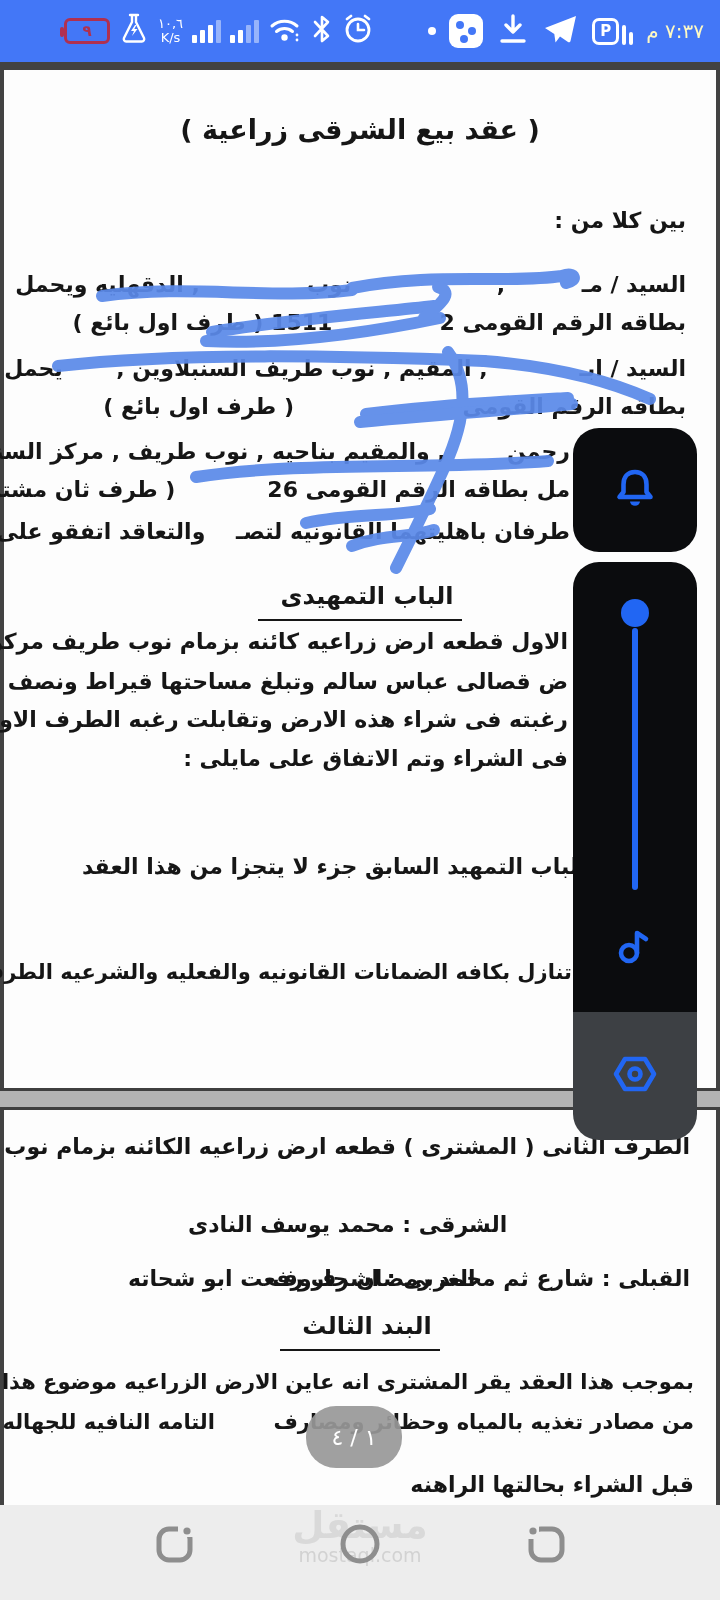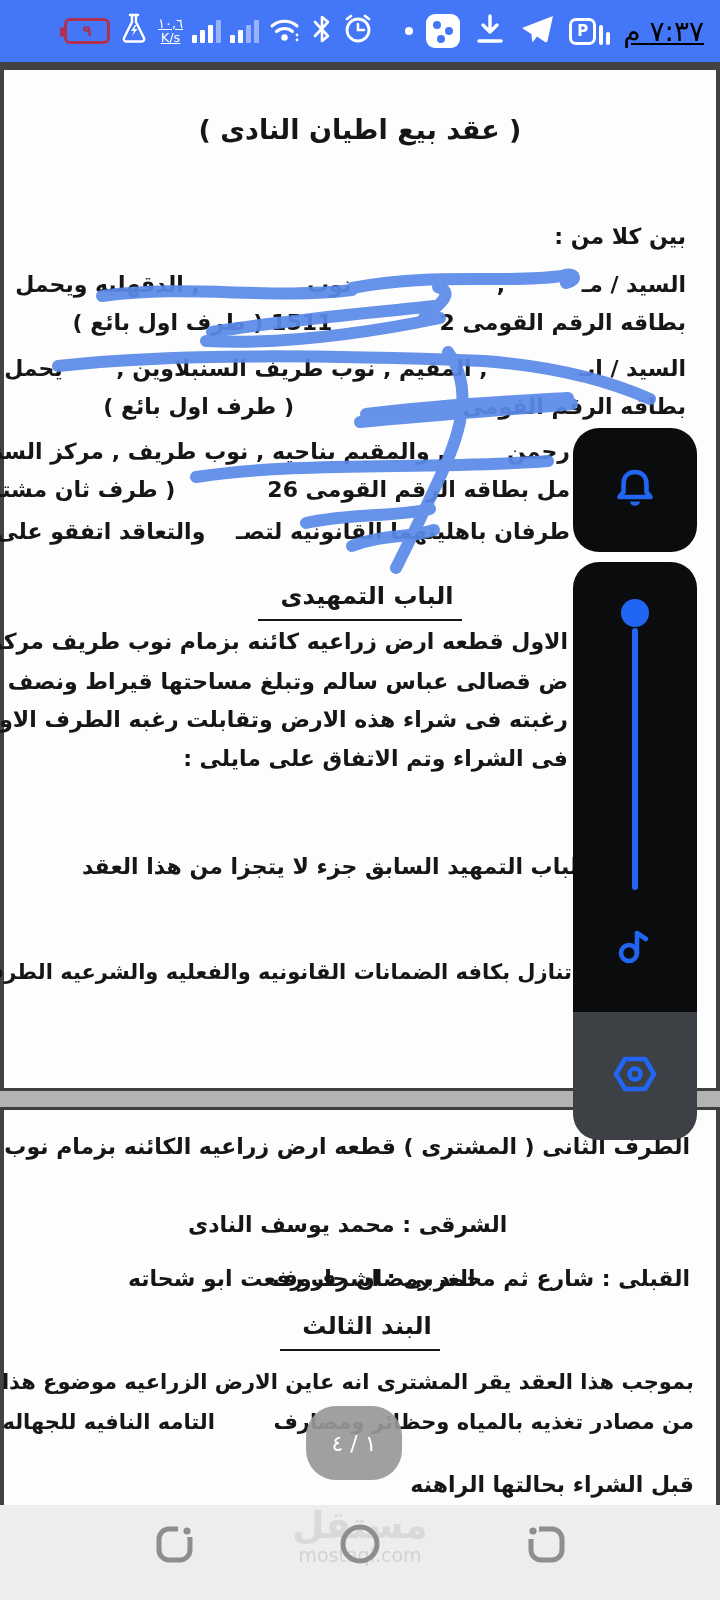--- a/index.html
+++ b/index.html
@@ -8,25 +8,25 @@
   .screen { position:relative; width:720px; height:1600px; background:#424242; overflow:hidden; }
 
   
   .status-bar { position:absolute; top:0; left:0; width:720px; height:62px; background:#4377F7; z-index:40;
     display:flex; align-items:center; justify-content:space-between; padding:0 16px 0 64px; }
   .st-left, .st-right { display:flex; align-items:center; }
   .st-left { gap:9px; } .st-right { gap:13px; }
   .battery { position:relative; width:46px; height:26px; border:3px solid #b03050; border-radius:6px;
     color:#b03050; font-size:15px; font-weight:bold; display:flex; align-items:center; justify-content:center; }
   .battery::before { content:""; position:absolute; left:-7px; top:6px; width:4px; height:10px; background:#b03050; border-radius:2px; }
-  .speed { color:#fff; font-size:13px; line-height:1.1; text-align:center;text-decoration:underline; }
+  .speed { color:#fff; font-size:13px; line-height:1.1; text-align:center; }
   .bars { display:flex; align-items:flex-end; gap:3px; height:24px; }
   .bars i { display:block; width:5px; background:#fff; border-radius:1px; }
   .bars i.dim { background:rgba(255,255,255,.45); }
-  .time { color:#000000; font-size:28px; direction:rtl; white-space:pre;text-decoration:underline; }
+  .time { color:#fef9c3; font-size:20px; direction:rtl; white-space:pre; }
   .dot-ic { width:8px; height:8px; background:#fff; border-radius:50%; }
   .dice { width:34px; height:34px; background:#fff; border-radius:9px; position:relative; }
   .dice i { position:absolute; width:8px; height:8px; border-radius:50%; background:#4377F7; }
   .pp-wrap { display:flex; align-items:flex-end; gap:3px; }
   .pp-box { width:27px; height:27px; border:3px solid #fff; border-radius:7px; color:#fff; font-size:15px; font-weight:bold;
     display:flex; align-items:center; justify-content:center; }
   .pp-wrap b { display:block; width:4px; background:#fff; border-radius:2px; }
 
   
   .page { position:absolute; left:4px; right:4px; background:#fdfdfd; z-index:1; }
@@ -38,21 +38,21 @@
   .line { position:absolute; direction:rtl; white-space:pre; font-weight:bold; font-size:22px; line-height:1;
     color:#161616; z-index:3; }
   .center { left:0; right:0; text-align:center; }
   .title { font-size:27px; }
   .heading span { display:inline-block; border-bottom:2.5px solid #161616; padding:0 8px 11px 22px; font-size:24px; }
 
   
   .scribbles { position:absolute; inset:0; z-index:5; pointer-events:none; }
 
   
-  .page-badge { position:absolute; top:1406px; left:306px; width:96px; height:74px; background:rgba(152,152,152,.92);
+  .page-badge { position:absolute; top:1406px; left:306px; width:96px; height:62px; background:rgba(152,152,152,.92);
     border-radius:30px; color:#fff; font-size:22px; display:flex; align-items:center; justify-content:center;
     direction:rtl; z-index:6; }
 
   
   .panel-card { position:absolute; left:573px; width:124px; z-index:10; display:flex; align-items:center; justify-content:center; }
   .card-bell { top:428px; height:124px; background:#0b0c0e; border-radius:26px; }
   .card-slider { top:562px; height:450px; background:#0b0c0e; border-radius:26px 26px 0 0; display:block; }
   .card-gear { top:1012px; height:128px; background:#3d4044; border-radius:0 0 26px 26px; }
   .v-slider { position:absolute; left:0; right:0; top:0; height:340px; }
   .knob { position:absolute; left:48px; top:37px; width:28px; height:28px; border-radius:50%; background:#2166f3; }
@@ -146,22 +146,22 @@
           <b style="height:13px"></b>
       </span>
       <span class="time">٧:٣٧ م</span>
     </div>
   </div>
 
   <div class="page page1"></div>
   <div class="divider"></div>
   <div class="page page2"></div>
 
-  <div class="line title center" style="top:116px">( عقد بيع اطيان النادى )</div>
-  <div class="line" style="top:226px;right:34px">بين كلا من :</div>
+  <div class="line title center" style="top:116px">( عقد بيع الشرقى زراعية )</div>
+  <div class="line" style="top:210px;right:34px">بين كلا من :</div>
   <div class="line" style="top:274px;right:34px">السيد / مـ          ,                   نوب              , الدقهليه ويحمل</div>
   <div class="line" style="top:312px;right:34px">بطاقه الرقم القومى 2              1511 ( طرف اول بائع )</div>
   <div class="line" style="top:358px;right:34px">السيد / ابـ            , المقيم , نوب طريف السنبلاوين ,       يحمل</div>
   <div class="line" style="top:396px;right:34px">بطاقه الرقم القومى                      ( طرف اول بائع )</div>
   <div class="line" style="top:441px;right:150px">رحمن        , والمقيم بناحيه , نوب طريف , مركز السنبلاوين ,</div>
   <div class="line" style="top:479px;right:150px">مل بطاقه الرقم القومى 26            ( طرف ثان مشترى )</div>
   <div class="line" style="top:521px;right:150px">طرفان باهليتهما القانونيه لتصـ    والتعاقد اتفقو على ما يلى :</div>
   <div class="line heading center" style="top:584px"><span>الباب التمهيدى</span></div>
   <div class="line" style="top:631px;right:152px">الاول قطعه ارض زراعيه كائنه بزمام نوب طريف مركز السنبلاوين محافظه</div>
   <div class="line" style="top:671px;right:152px">ض قصالى عباس سالم وتبلغ مساحتها قيراط ونصف القيراط وقد ابدى</div>

